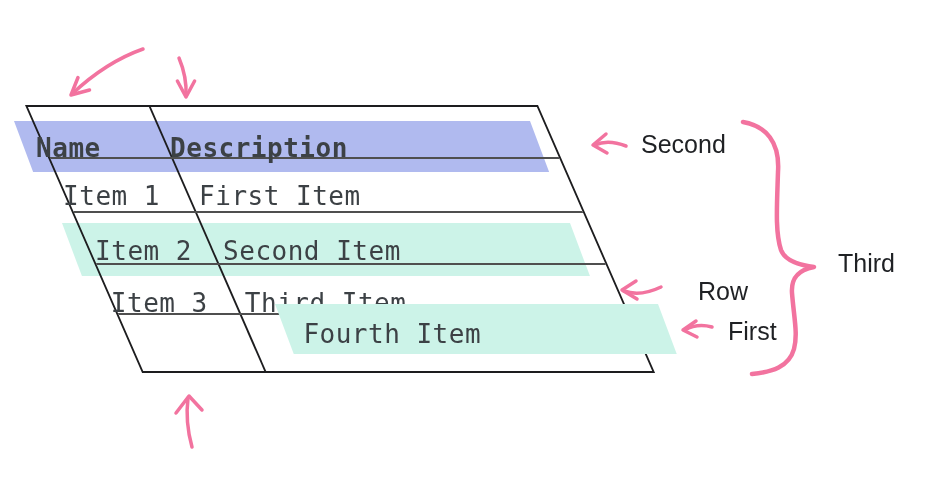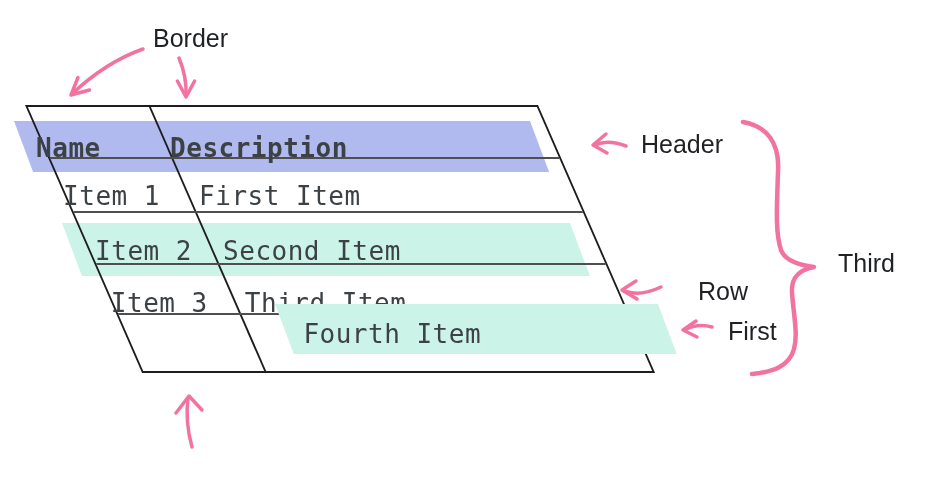--- a/index.html
+++ b/index.html
@@ -126,22 +126,21 @@
     <span class="cell-text" style="left:138px; top:131px">Second Item</span>
 
     <span class="cell-text" style="left:3px;   top:183px">Item 3</span>
     <span class="cell-text" style="left:137px; top:183px">Third Item</span>
   </div>
 
   <div class="hl hl-cell">
     <span class="cell-text" style="left:22px; top:17px">Fourth Item</span>
   </div>
 
-  <div class="lbl" style="left:153px; top:23px">Border</div>
-  <div class="lbl" style="left:641px; top:129px">Header</div>
+  <div class="lbl" style="left:641px; top:129px">Second</div>
   <div class="lbl" style="left:838px; top:248px">Third</div>
   <div class="lbl" style="left:698px; top:276px">Row</div>
   <div class="lbl" style="left:728px; top:316px">First</div>
 
   <svg class="annotations" viewBox="0 0 927 503">
 
     <path d="M143,49 Q106,62 72,94"></path>
     <path d="M89.5,90 L71,95 L78,77.5"></path>
 
     <path d="M179,58 Q187,77 186,96"></path>

